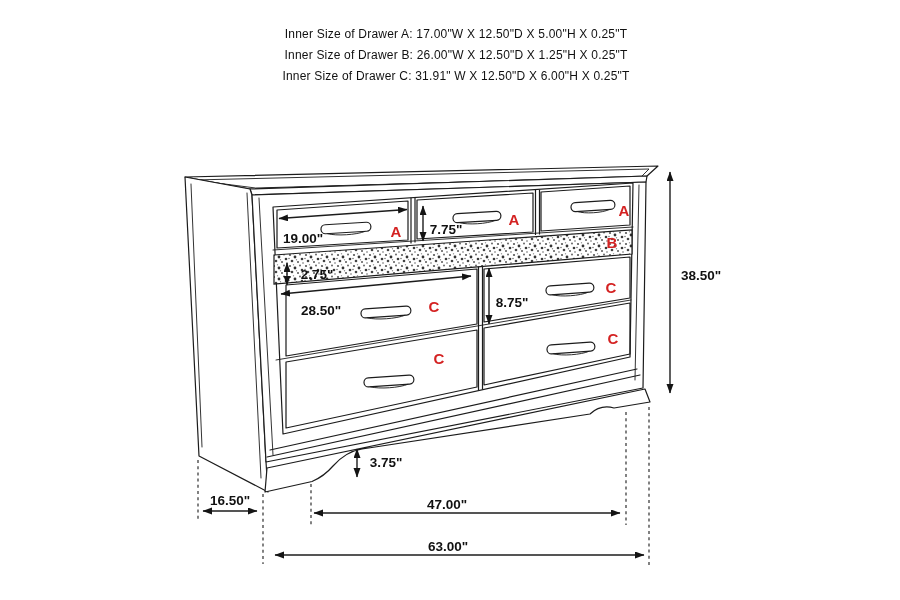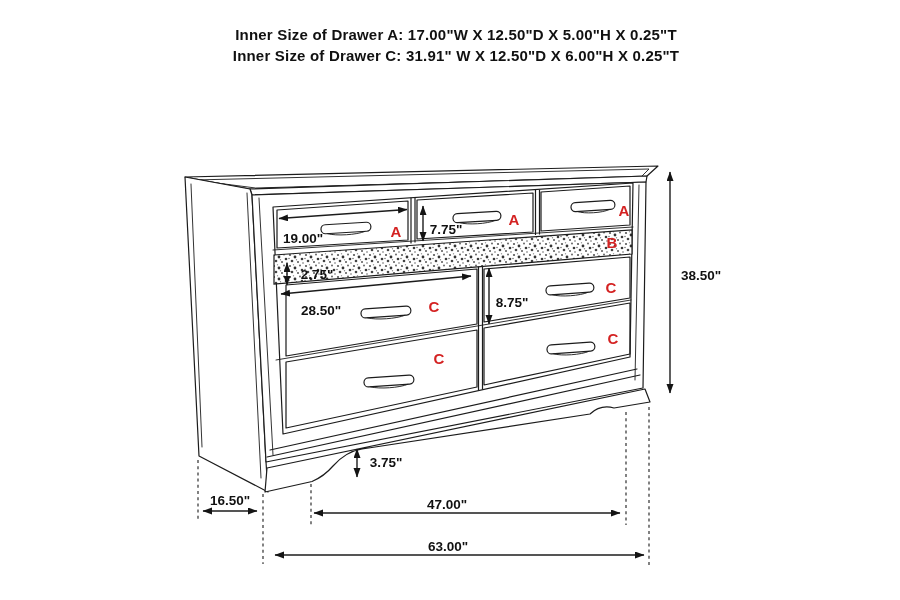--- a/index.html
+++ b/index.html
@@ -10,40 +10,41 @@
     font-family:"Liberation Sans", sans-serif;
     overflow:hidden;
   }
   .header{
     position:absolute;left:110px;top:26px;width:692px;
     text-align:center;
     color:#111;
   }
   .header p{
     margin:0 0 4px 0;
-    font-size:15px;font-weight:bold;line-height:17px;
+    font-size:12px;font-weight:normal;line-height:17px;
     letter-spacing:.2px;
     text-align:center;
   }
   svg{position:absolute;left:0;top:0;}
   .wood{stroke:var(--line,#1c1c1c);stroke-width:1.2;fill:none;stroke-linejoin:round;stroke-linecap:round;}
   .woodfill{fill:#ffffff;}
   .thin{stroke-width:0.9;}
   .dimline{stroke:var(--line,#1c1c1c);stroke-width:1.4;fill:none;}
   .ext{stroke:var(--line,#1c1c1c);stroke-width:1.1;fill:none;stroke-dasharray:3 3.2;}
   .dimtext{font-family:"Liberation Sans",sans-serif;font-size:13.5px;font-weight:bold;fill:#111;text-anchor:middle;}
   .redletter{font-family:"Liberation Sans",sans-serif;font-size:15px;font-weight:bold;fill:var(--red,#d42222);text-anchor:middle;}
 </style>
 </head>
 <body>
 
 <div class="stage">
 
   <div class="header">
     <p>Inner Size of Drawer A: 17.00"W X 12.50"D X 5.00"H X 0.25"T</p>
+    <p>Inner Size of Drawer B: 26.00"W X 12.50"D X 1.25"H X 0.25"T</p>
     <p>Inner Size of Drawer C: 31.91" W X 12.50"D X 6.00"H X 0.25"T</p>
   </div>
 
   <svg width="900" height="600" viewBox="0 0 900 600">
     <defs>
       <marker id="ah" markerWidth="10" markerHeight="8" refX="9" refY="3.5" orient="auto-start-reverse" markerUnits="userSpaceOnUse">
         <path d="M0,0 L9.5,3.5 L0,7 Z" fill="#141414"></path>
       </marker>
       <pattern id="speckle" width="16" height="11" patternUnits="userSpaceOnUse">
         <rect width="16" height="11" fill="#ffffff"></rect>

